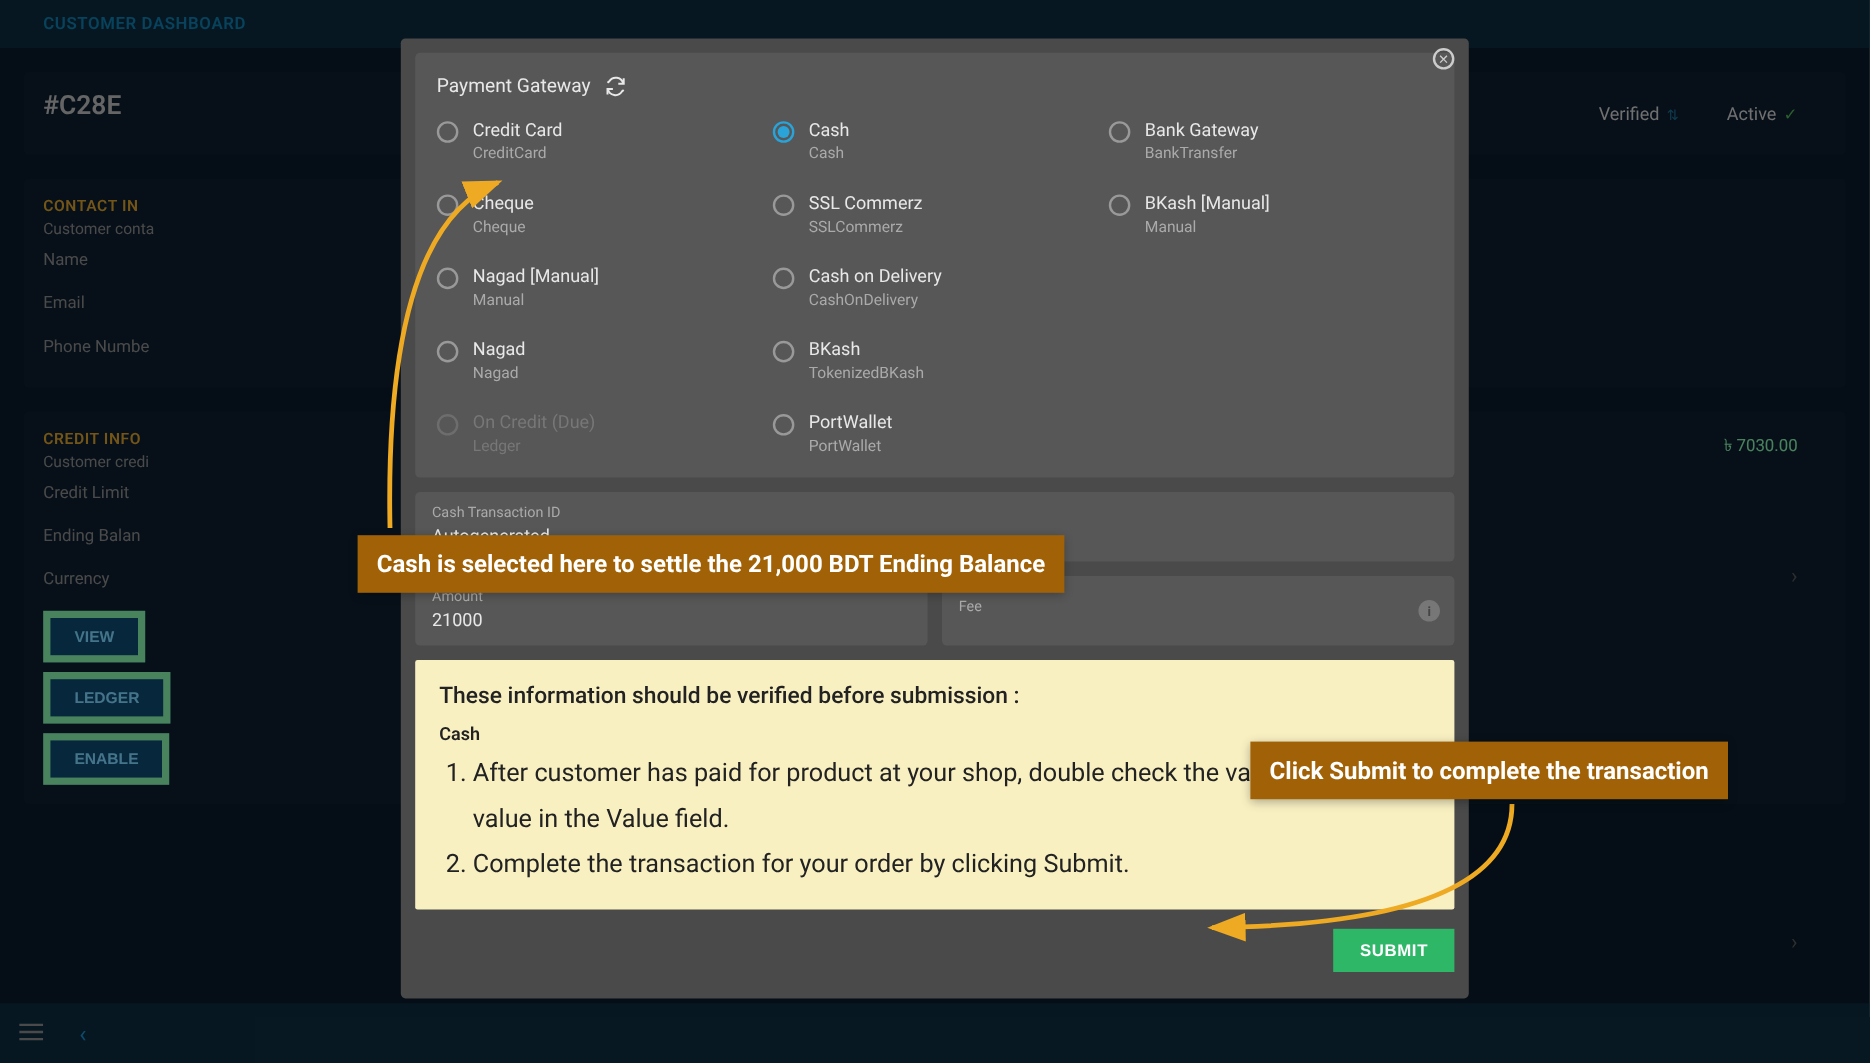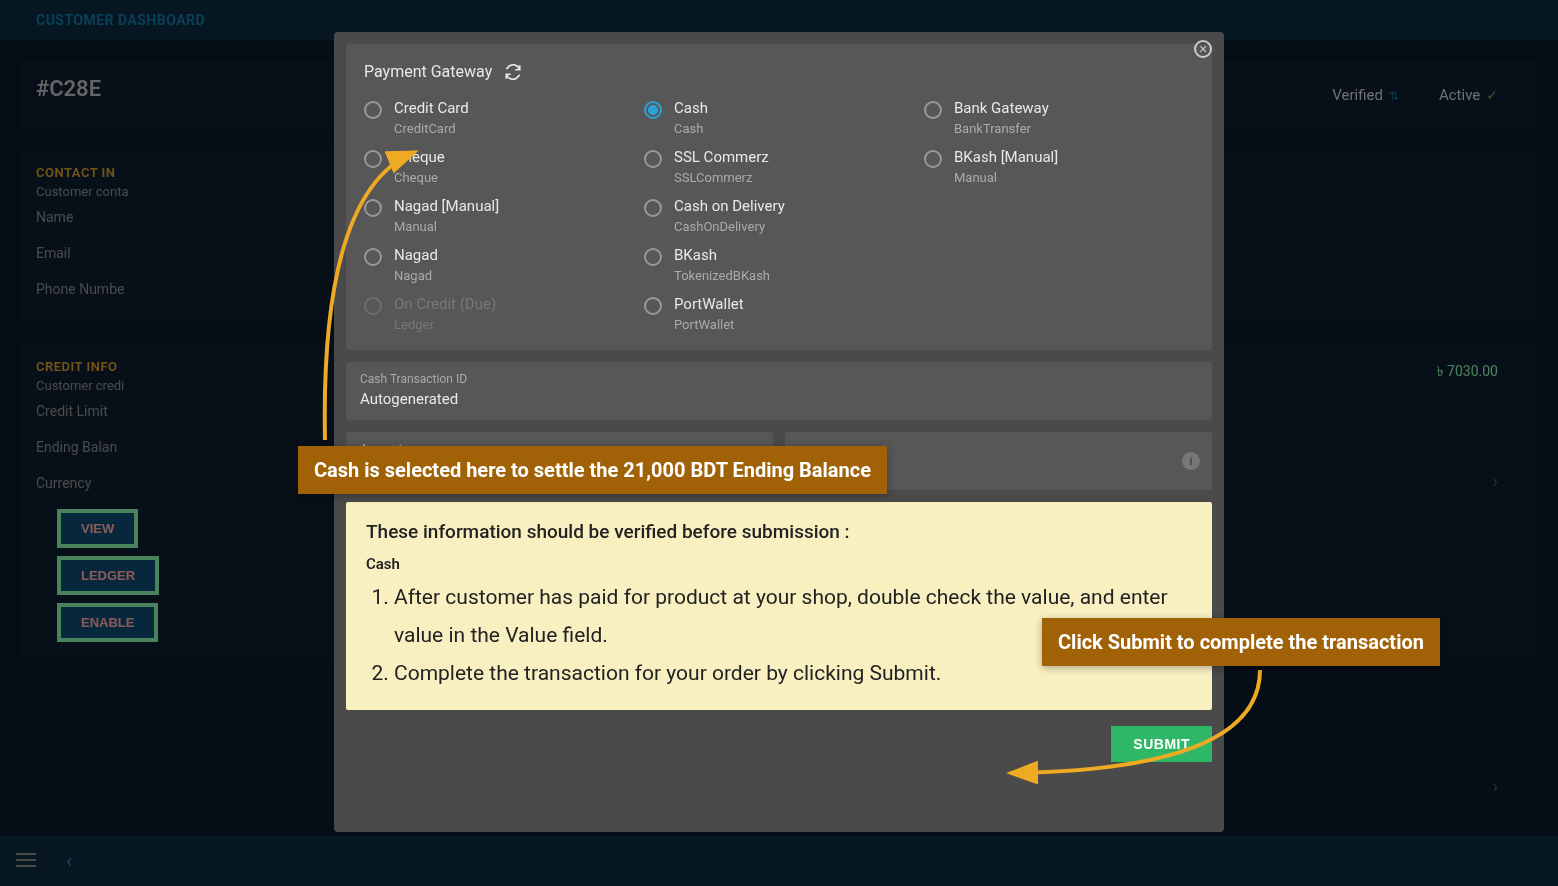--- a/index.html
+++ b/index.html
@@ -43,29 +43,28 @@
   gap: 40px;
   align-items: flex-start;
   color: #ccc;
   font-size: 15px;
 }
 .check-icon { color: #4caf50; font-size: 14px; margin-left: 6px; }
 .sort-icon { color: #1a6b8f; font-size: 12px; margin-left: 6px; }
 .bg-amount { position: absolute; right: 40px; top: 300px; color: #86efac; font-size: 14px; }
 .bg-btn {
   background: #0e4a6e;
-  color: #fca5a5;
-  border: 4px solid #86efac;
+  color: #7dd3fc;
+  border: 6px solid #86efac;
   padding: 8px 20px;
   font-size: 13px;
   font-weight: 600;
   cursor: pointer;
   margin-top: 8px;
   display: inline-block;
-  margin-left: 21px;
 }
 .bg-chevron { position: absolute; right: 40px; color: #555; font-size: 18px; }
 .bottom-bar {
   position: absolute;
   left: 0; right: 0; bottom: 0;
   height: 50px;
   background: #0d2b3f;
   display: flex;
   align-items: center;
   padding: 0 16px;
@@ -120,21 +119,21 @@
   gap: 12px;
   margin-bottom: 18px;
 }
 .refresh-icon { color: #e8e8e8; cursor: pointer; display: inline-flex; }
 .refresh-icon svg { width: 18px; height: 18px; }
 .radio-grid {
   display: grid;
   grid-template-columns: repeat(3, 1fr);
   gap: 4px 10px;
 }
-.radio-col { display: flex; flex-direction: column; gap: 12px; }
+.radio-col { display: flex; flex-direction: column; gap: 24px; }
 .radio-item {
   display: flex;
   align-items: flex-start;
   gap: 12px;
   cursor: pointer;
 }
 .radio-circle {
   width: 18px;
   height: 18px;
   border: 2px solid #999;

